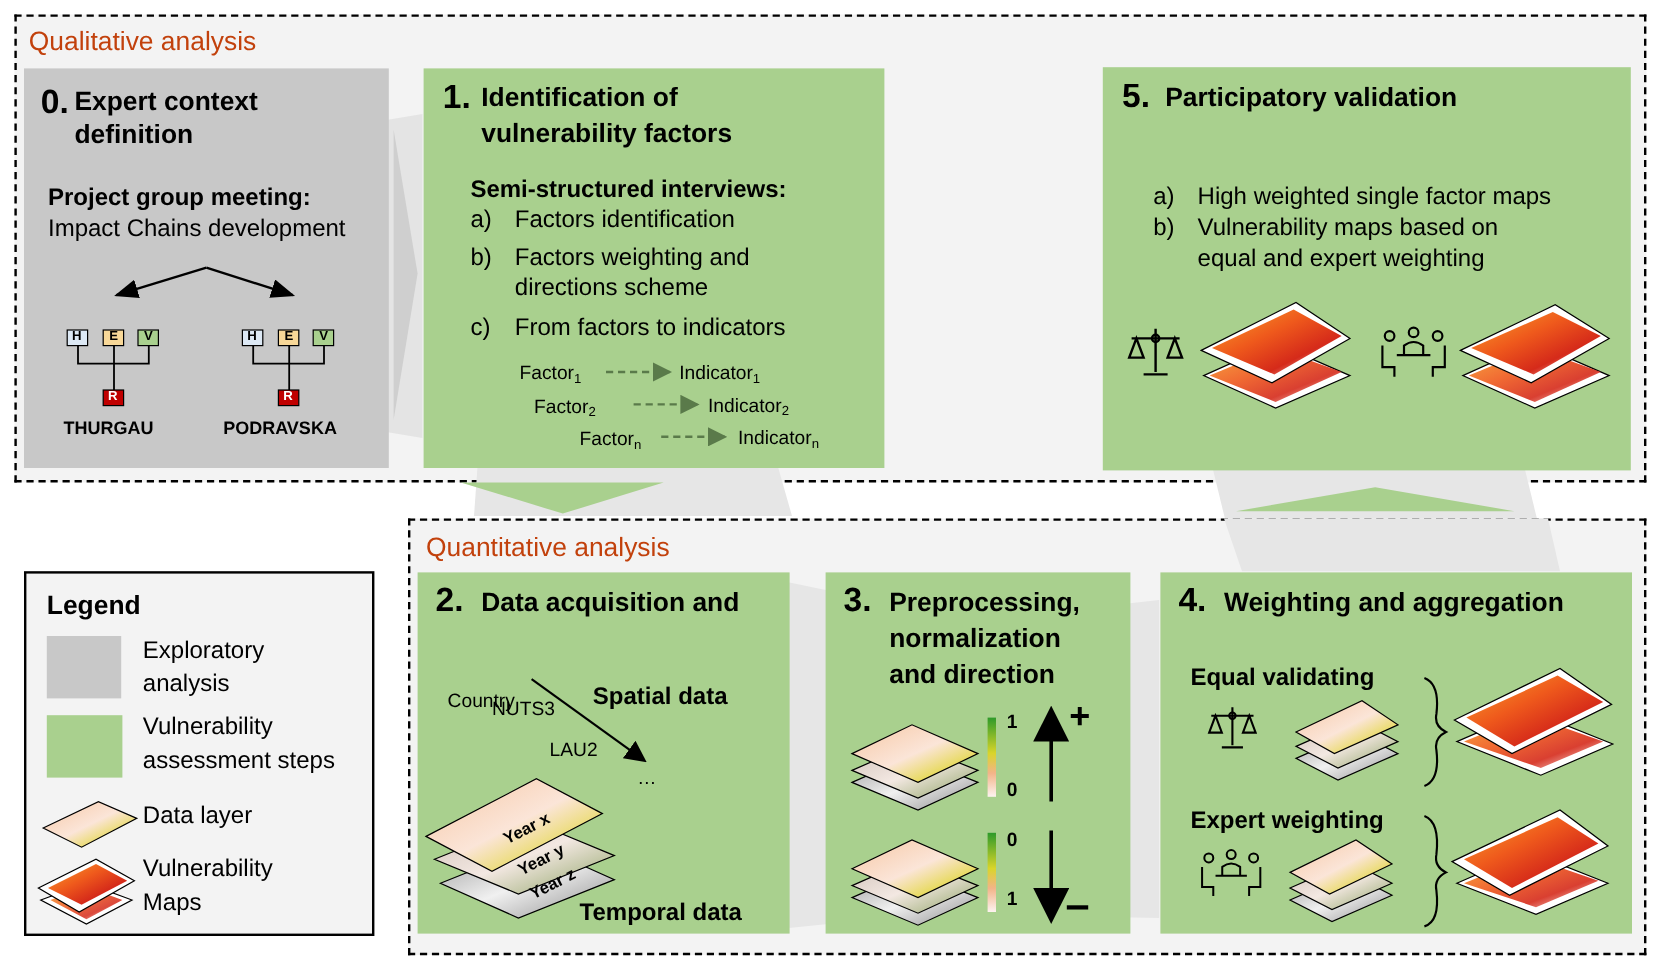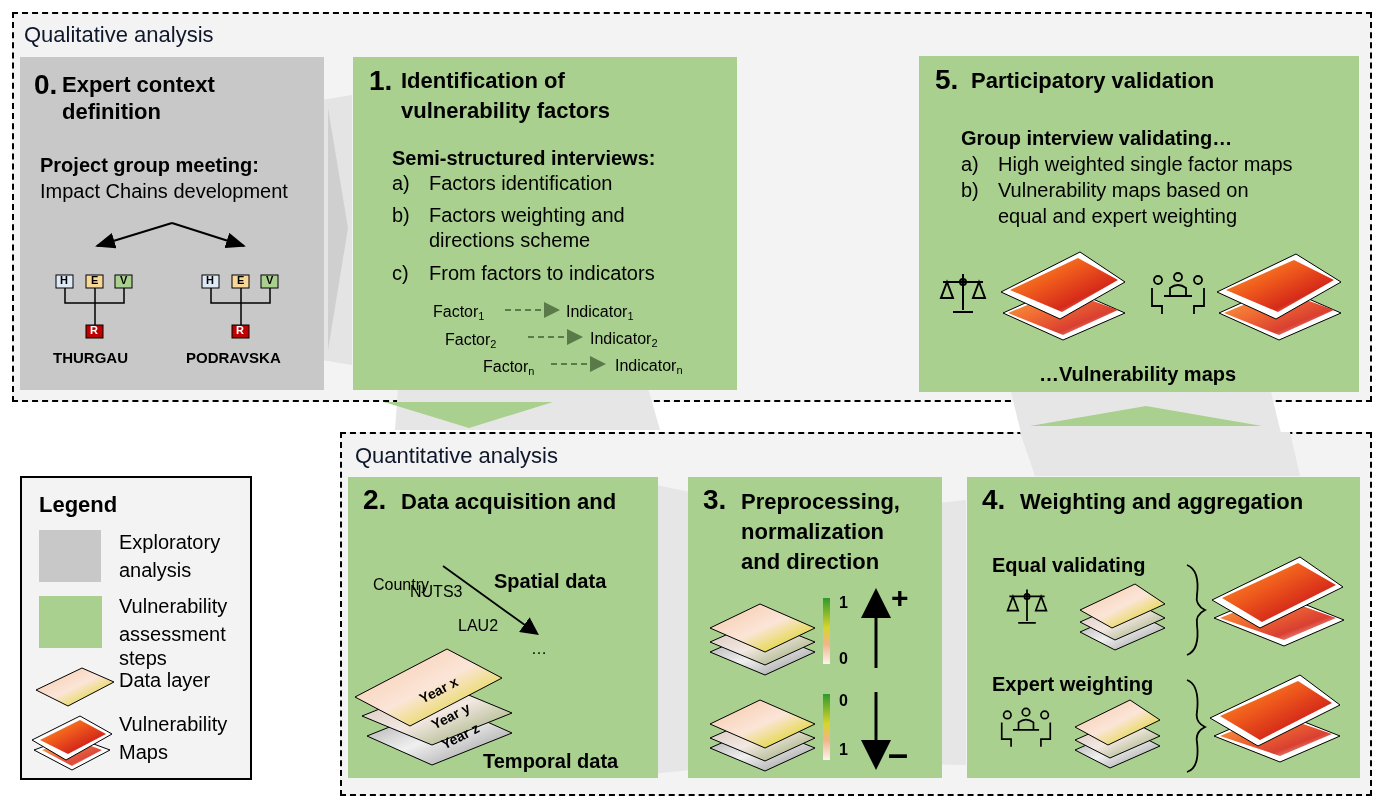--- a/index.html
+++ b/index.html
@@ -1,30 +1,30 @@
 <!DOCTYPE html>
 <html><head>
 <meta charset="utf-8">
 <style>
   html, body { margin:0; padding:0; background:#ffffff; }
   body { width:1383px; height:808px; position:relative; overflow:hidden;
          font-family:"Liberation Sans", sans-serif; color:#000; }
   .abs { position:absolute; }
   .section { position:absolute; background:#f3f3f3; border:2px dashed #000; box-sizing:border-box; }
-  .section-title { position:absolute; font-size:22px; color:#0f172a; }
+  .section-title { position:absolute; font-size:22px; color:#c2410c; }
   .box { position:absolute; box-sizing:border-box; }
   .green { background:#a9d08e; }
   .gray { background:#c8c8c8; }
   .step-num { font-weight:bold; font-size:28px; position:absolute; }
   .step-title { font-weight:bold; font-size:22px; position:absolute; line-height:27px; }
   .txt { position:absolute; font-size:20px; line-height:24px; }
   .bold { font-weight:bold; }
   .small { font-size:16px; }
   sub { font-size:11px; vertical-align:-3px; }
-  .legend { position:absolute; left:20px; top:476px; width:232px; height:304px; border:2px solid #000; background:#f3f3f3; box-sizing:border-box; }
+  .legend { position:absolute; left:20px; top:476px; width:292px; height:304px; border:2px solid #000; background:#f3f3f3; box-sizing:border-box; }
   svg { position:absolute; overflow:visible; }
 </style>
 </head>
 <body>
 
 <div class="section" style="left:12px;top:12px;width:1360px;height:390px;"></div>
 <div class="section-title" style="left:24px;top:22px;">Qualitative analysis</div>
 
 <svg style="left:0;top:0;" width="1383" height="808">
   <polygon points="322,100 352,95 352,365 322,360" fill="#e4e4e4"></polygon>
@@ -105,27 +105,25 @@
 </div>
 <svg style="left:0;top:0;" width="1383" height="808">
   <path d="M505,310 L558,310" stroke="#5a7a4a" stroke-width="2" stroke-dasharray="6,4" fill="none" marker-end="url(#ah2)"></path>
   <path d="M528,337 L581,337" stroke="#5a7a4a" stroke-width="2" stroke-dasharray="6,4" fill="none" marker-end="url(#ah2)"></path>
   <path d="M551,364 L604,364" stroke="#5a7a4a" stroke-width="2" stroke-dasharray="6,4" fill="none" marker-end="url(#ah2)"></path>
 </svg>
 
 <div class="box green" style="left:919px;top:56px;width:440px;height:336px;">
   <div class="step-num" style="left:16px;top:8px;">5.</div>
   <div class="step-title" style="left:52px;top:11px;">Participatory validation</div>
-  <div class="txt bold" style="left:42px;top:70px;">Group interview validating…</div>
   <div class="txt" style="left:42px;top:96px;">a)</div>
   <div class="txt" style="left:79px;top:96px;">High weighted single factor maps</div>
   <div class="txt" style="left:42px;top:122px;">b)</div>
   <div class="txt" style="left:79px;top:148px;">equal and expert weighting</div>
   <div class="txt" style="left:79px;top:122px;">Vulnerability maps based on</div>
-  <div class="txt bold" style="left:120px;top:306px;">…Vulnerability maps</div>
 </div>
 
 <div class="section" style="left:340px;top:432px;width:1032px;height:364px;"></div>
 <div class="section-title" style="left:355px;top:443px;">Quantitative analysis</div>
 
 <svg style="left:0;top:0;" width="1383" height="808">
   <polygon points="632,480 690,492 690,770 632,776" fill="#e6e6e6"></polygon>
   <polygon points="912,506 966,500 966,765 912,764" fill="#e6e6e6"></polygon>
   <polygon points="1020,432 1290,432 1300,476 1035,476" fill="#e6e6e6"></polygon>
   <polygon points="384,402 553,402 469,428" fill="#a9d08e"></polygon>

